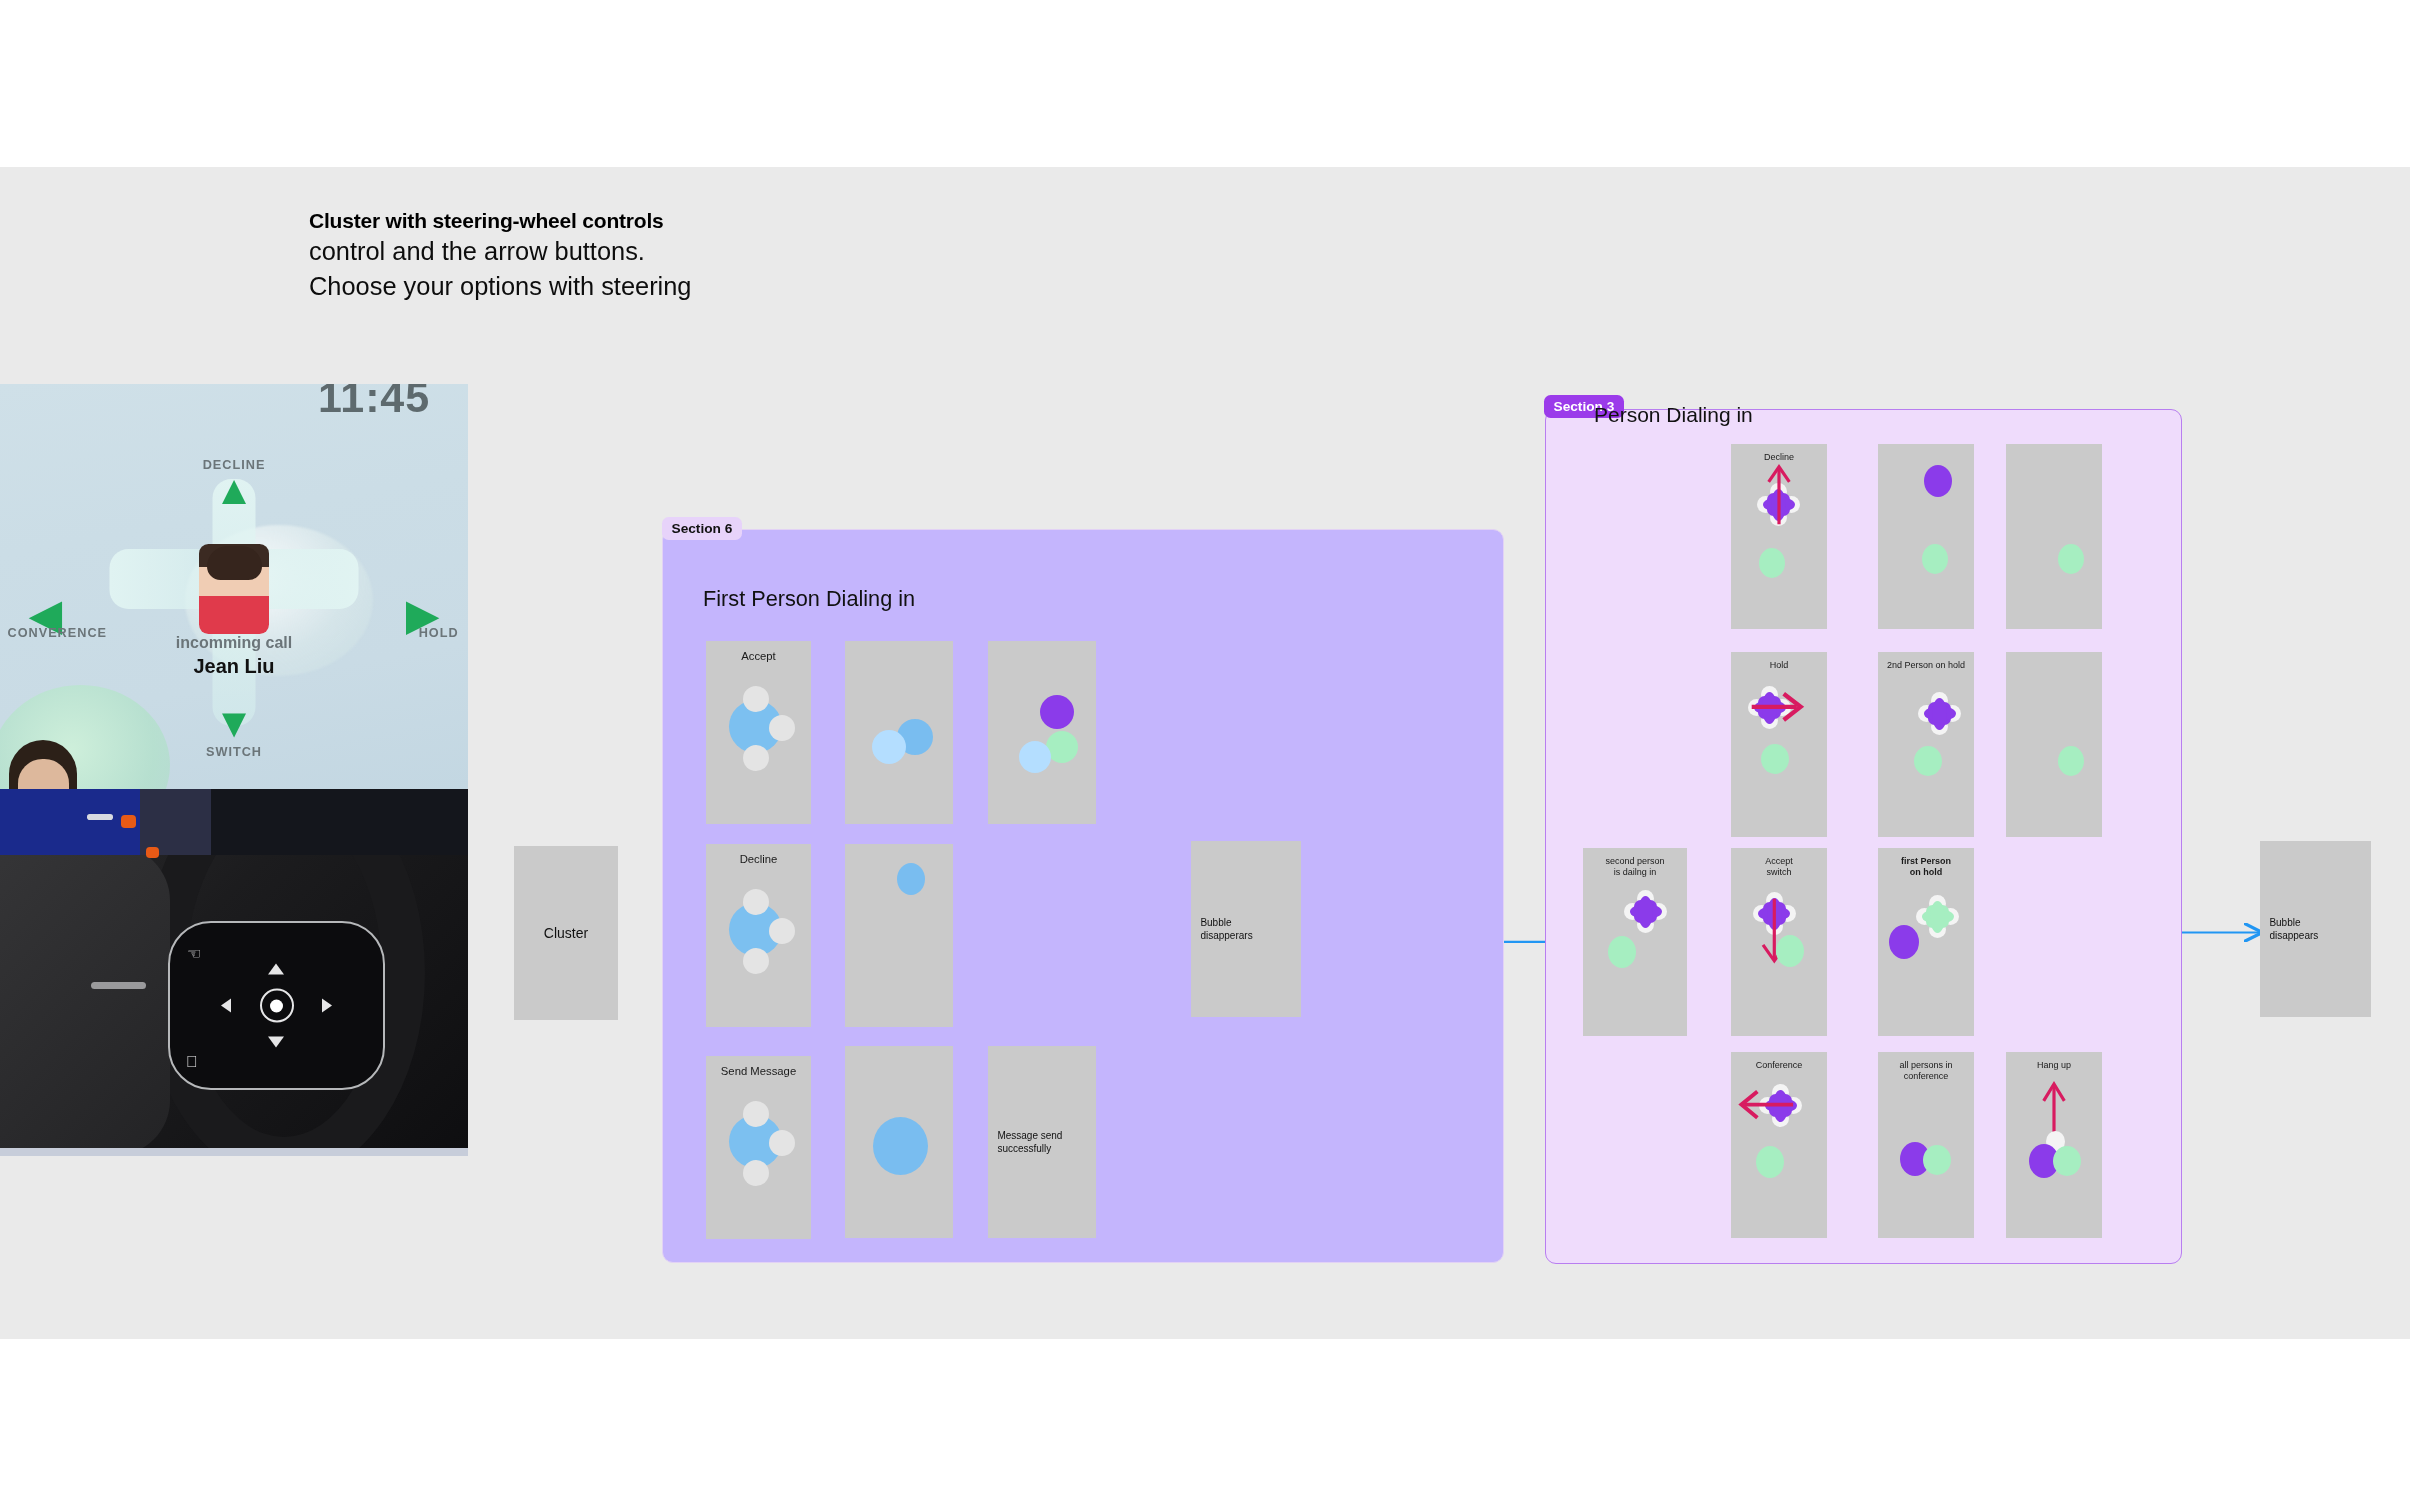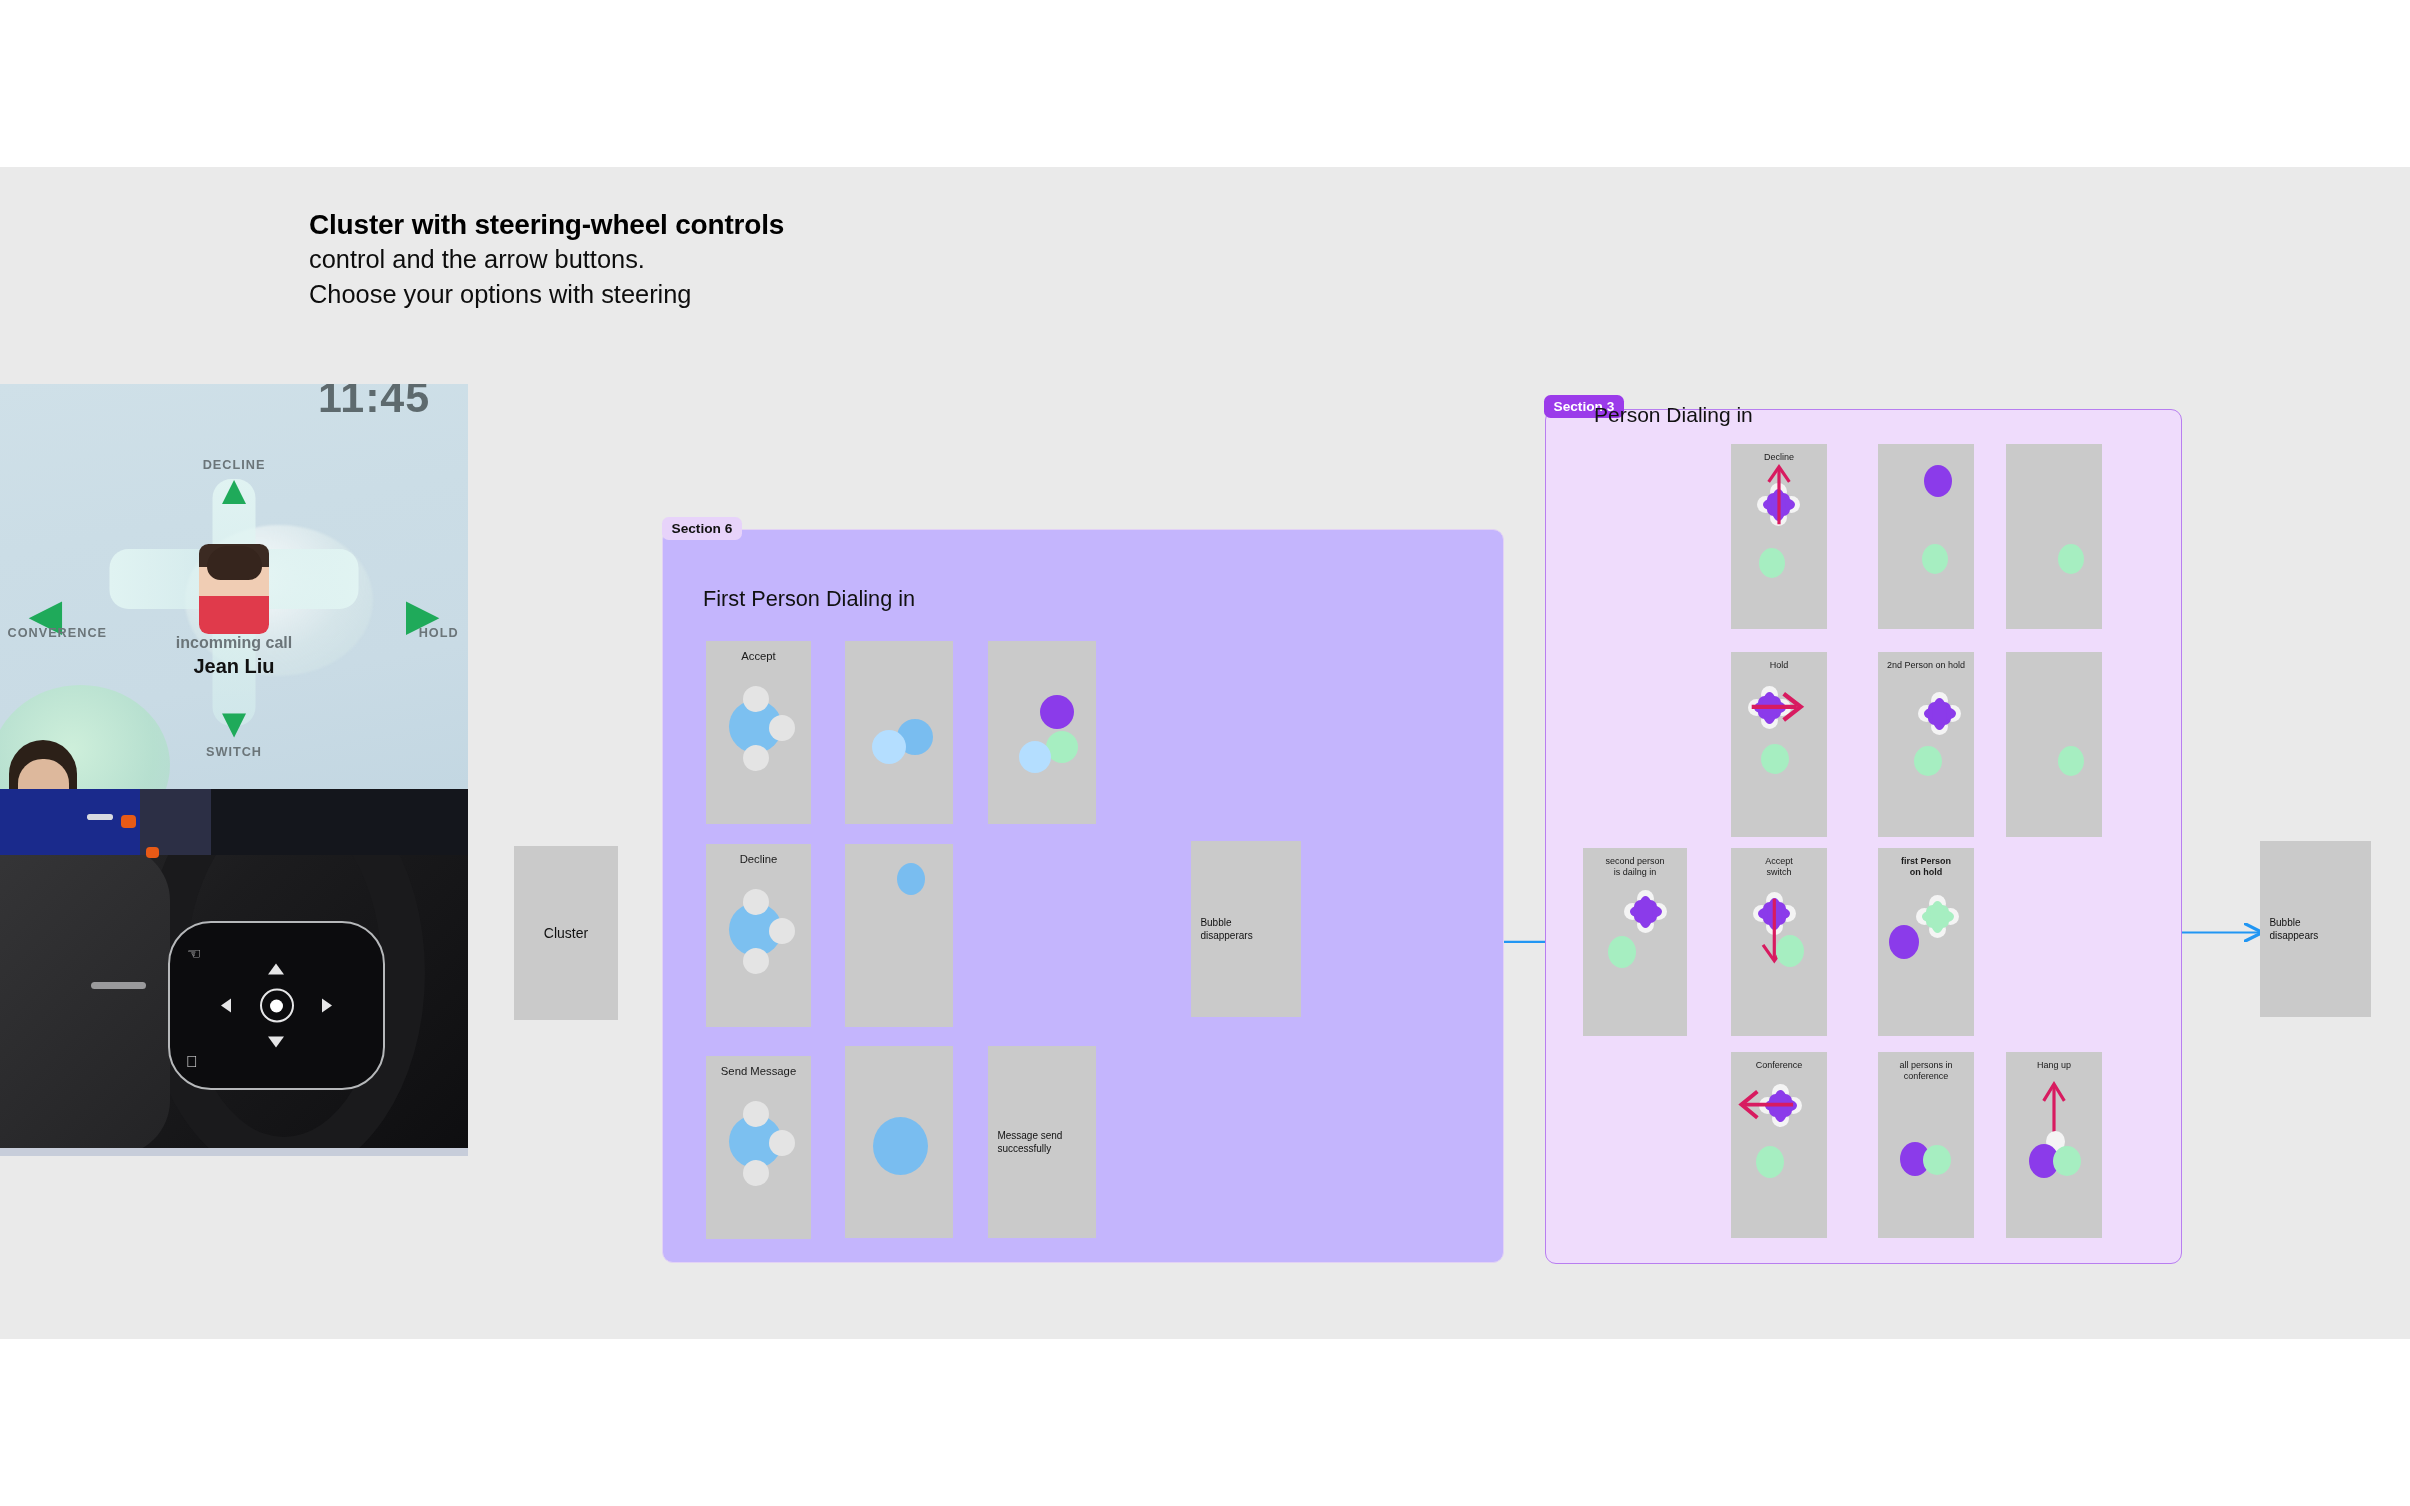--- a/index.html
+++ b/index.html
@@ -4,21 +4,21 @@
 <style>
   * { box-sizing: border-box; margin:0; padding:0; }
   html,body { width:2411px; height:1507px; background:#ffffff; font-family:"Liberation Sans", sans-serif; }
 
   #root { position:relative; width:2411px; height:1507px; overflow:hidden; background:#ffffff; }
 
   .canvas-band { position:absolute; left:0; top:167px; width:2411px; height:1172px; background:#eaeaea; }
 
   
   .heading { position:absolute; left:309px; top:209px; width:659px; }
-  .heading .t1 { font-size:28px; font-weight:bold; color:#000; letter-spacing:-0.2px; line-height:1.12; }
+  .heading .t1 { font-size:21px; font-weight:bold; color:#000; letter-spacing:-0.2px; line-height:1.12; }
   .heading .t2 { font-size:25.4px; font-weight:400; color:#0d0d0d; line-height:1.18; margin-top:4.7px; }
 
   
   .cluster-shot { position:absolute; left:0; top:384px; width:468px; height:405px;
      background:linear-gradient(170deg,#cfe0e8 0%,#cbdde6 35%,#c9dbe5 70%,#c3d7e2 100%); overflow:hidden; }
   .cluster-shot .clock { position:absolute; right:38px; top:-11.3px; font-size:43px; font-weight:bold; color:#5e6a6e; letter-spacing:0.9px; }
   .cluster-bubble { position:absolute; left:185px; top:141px; width:188px; height:151px; border-radius:50%;
      background:radial-gradient(ellipse at 40% 35%, rgba(255,255,255,.85), rgba(222,236,236,.55) 55%, rgba(198,221,224,.35) 100%);
      filter:blur(0.9px); }
   .cl-label { position:absolute; font-size:12.7px; font-weight:bold; letter-spacing:1px; color:#6b7579; }

